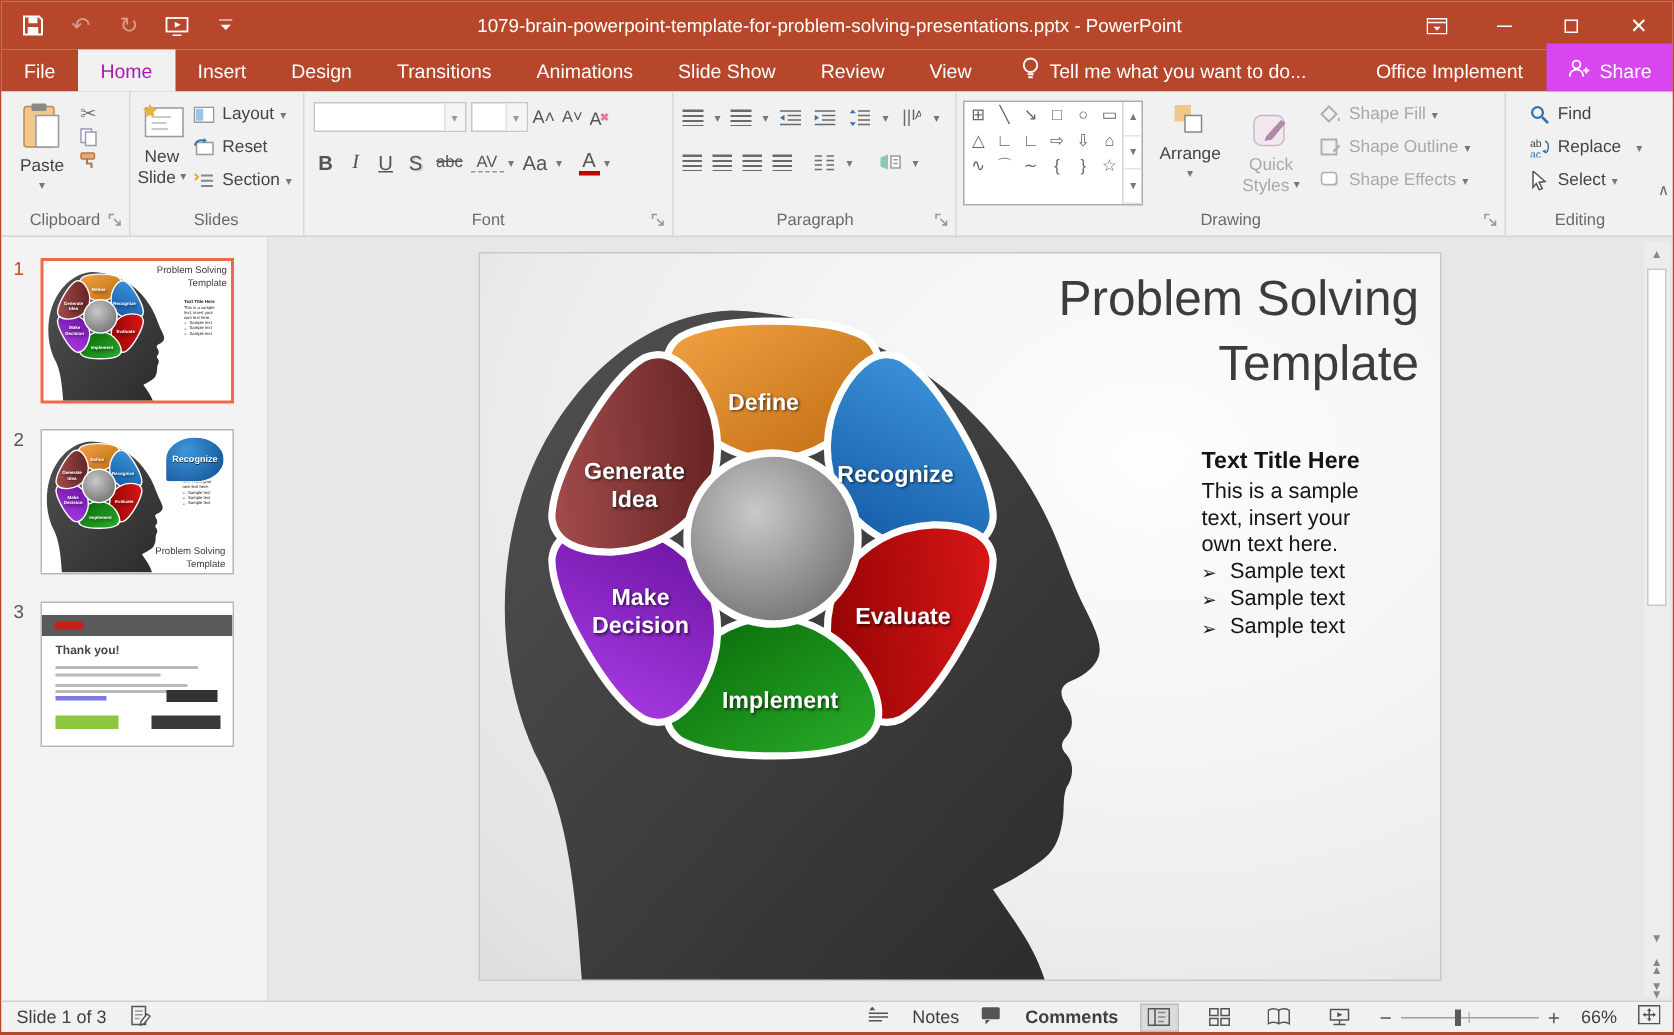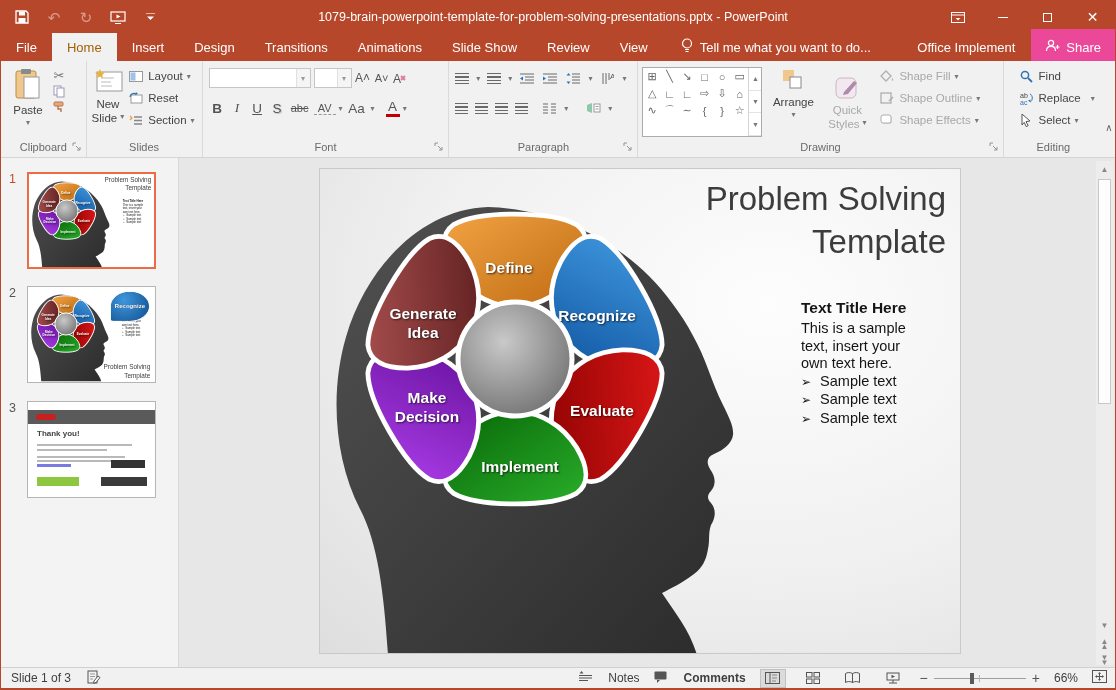--- a/index.html
+++ b/index.html
@@ -19,25 +19,25 @@
   #win-controls { display:flex; align-items:center; height:100%; }
   .win-btn { width:45px; height:100%; display:flex; align-items:center; justify-content:center; }
   .max-box { width:9px; height:9px; border:1px solid #fff; }
   .min-bar { width:10px; height:1px; background:#fff; }
 
   
   #menubar { position:absolute; left:0; top:32px; width:100%; height:28px; background:#B7472A;
              display:flex; align-items:stretch; color:#fff; font-size:13px; }
   #tab-strip { display:flex; }
   .tab { padding:0 15px; display:flex; align-items:center; cursor:default; }
-  .tab.active { background:#F1F1F1; color:#a16207; }
+  .tab.active { background:#F1F1F1; color:#a21caf; }
   #tellme { display:flex; align-items:center; gap:7px; margin-left:18px; }
   #menubar-right { margin-left:auto; display:flex; align-items:center; }
   #office-tutorials { padding:0 16px; }
-  #share-btn { background:#ec4899; height:100%; display:flex; align-items:center; gap:6px; padding:18px 14px; }
+  #share-btn { background:#d946ef; height:100%; display:flex; align-items:center; gap:6px; padding:18px 14px; }
 
   
   #ribbon { position:absolute; left:0; top:60px; width:100%; height:97px; background:#F1F1F1;
             border-bottom:1px solid #D4D4D4; display:flex; }
   .rgroup { position:relative; height:100%; border-right:1px solid #DADADA; padding:4px 4px 22px 4px; }
   .group-label { position:absolute; bottom:4px; left:0; right:0; text-align:center;
                  font-size:11px; color:#6A6A6A; }
   .dlg-launcher { position:absolute; bottom:4px; right:3px; width:11px; height:11px; opacity:.75; }
   .bigbtn { display:flex; flex-direction:column; align-items:center; justify-content:flex-start;
             width:46px; height:72px; text-align:center; font-size:11.5px; color:#444; gap:2px; padding-top:3px; }

